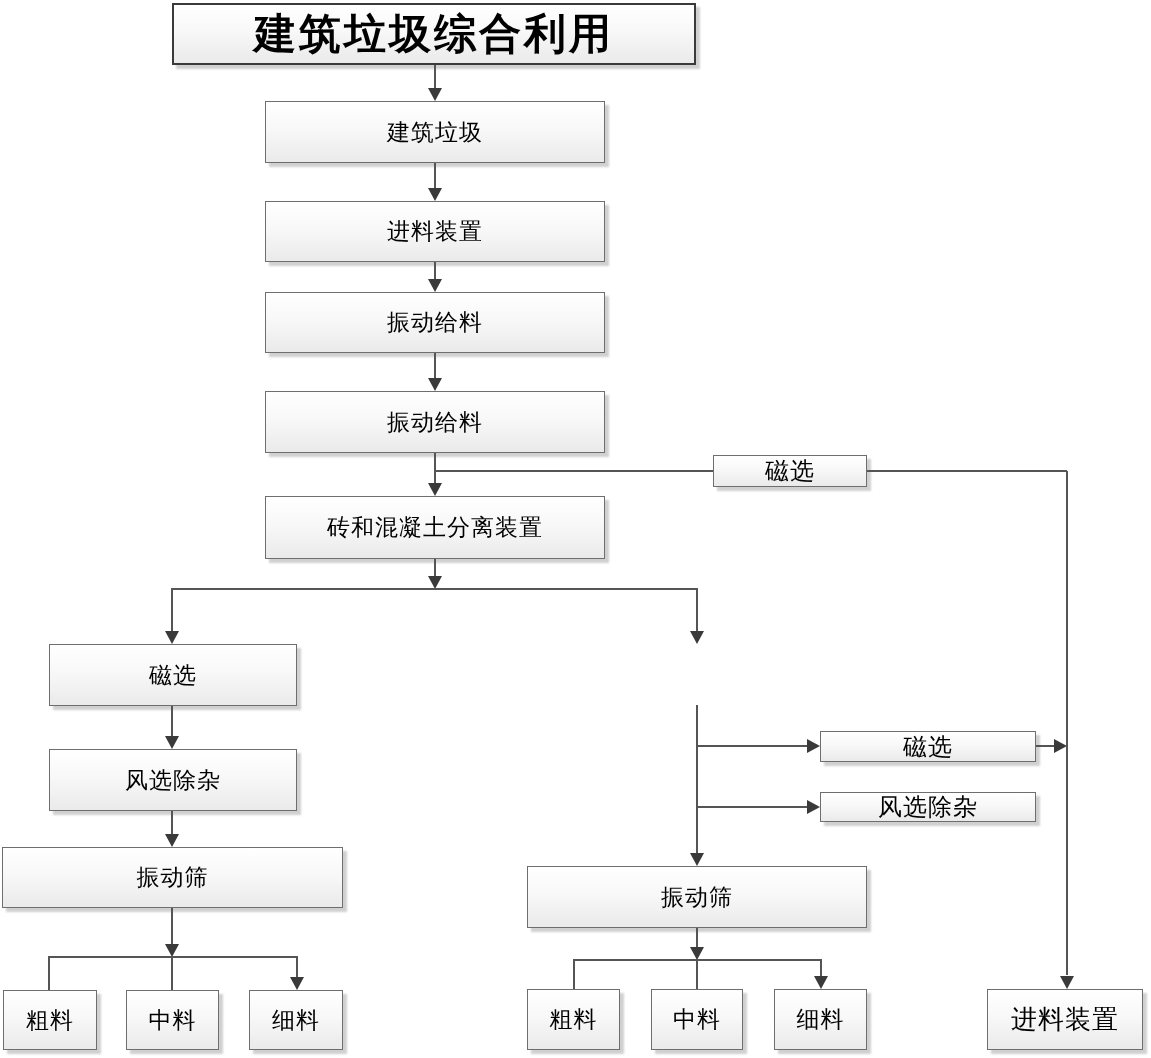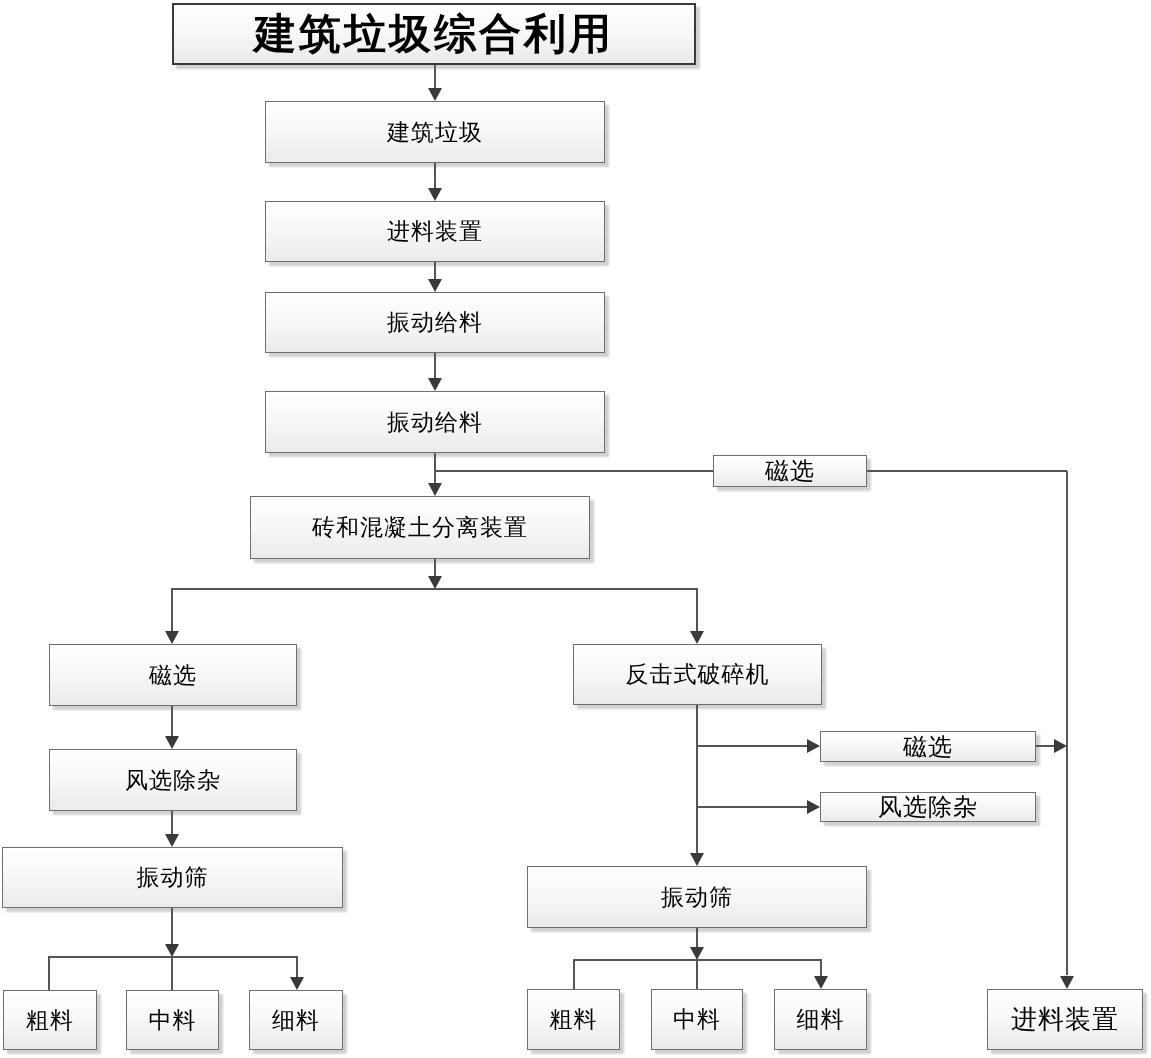--- a/index.html
+++ b/index.html
@@ -48,35 +48,34 @@
   <div class="node" style="left:265px;top:101px;width:340px;height:62px;">建筑垃圾</div>
 
   <div class="node" style="left:265px;top:201px;width:340px;height:61px;text-align:center;">进料装置</div>
 
   <div class="node" style="left:265px;top:292px;width:340px;height:61px;">振动给料</div>
 
   <div class="node" style="left:265px;top:391px;width:340px;height:62px;">振动给料</div>
 
   <div class="node small" style="left:713px;top:455px;width:154px;height:32px;">磁选</div>
 
-  <div class="node" style="left:250px;top:496px;width:340px;height:63px;">砖和混凝土分离装置</div>
+  <div class="node" style="left:265px;top:496px;width:340px;height:63px;">砖和混凝土分离装置</div>
 
   <div class="node" style="left:49px;top:644px;width:248px;height:62px;">磁选</div>
 
   <div class="node" style="left:49px;top:749px;width:248px;height:62px;">风选除杂</div>
 
   <div class="node" style="left:2px;top:847px;width:341px;height:61px;">振动筛</div>
 
   <div class="node" style="left:3px;top:990px;width:94px;height:60px;">粗料</div>
 
   <div class="node" style="left:126px;top:990px;width:93px;height:60px;">中料</div>
 
   <div class="node" style="left:249px;top:990px;width:94px;height:60px;">细料</div>
 
-  <div class="node" style="left:573px;top:644px;width:249px;height:61px;">反击式破碎机</div>
 
   <div class="node small" style="left:820px;top:731px;width:216px;height:31px;">磁选</div>
 
   <div class="node small" style="left:820px;top:792px;width:216px;height:30px;">风选除杂</div>
 
   <div class="node" style="left:527px;top:866px;width:340px;height:62px;">振动筛</div>
 
   <div class="node" style="left:527px;top:989px;width:93px;height:61px;">粗料</div>
 
   <div class="node" style="left:651px;top:989px;width:92px;height:61px;">中料</div>

